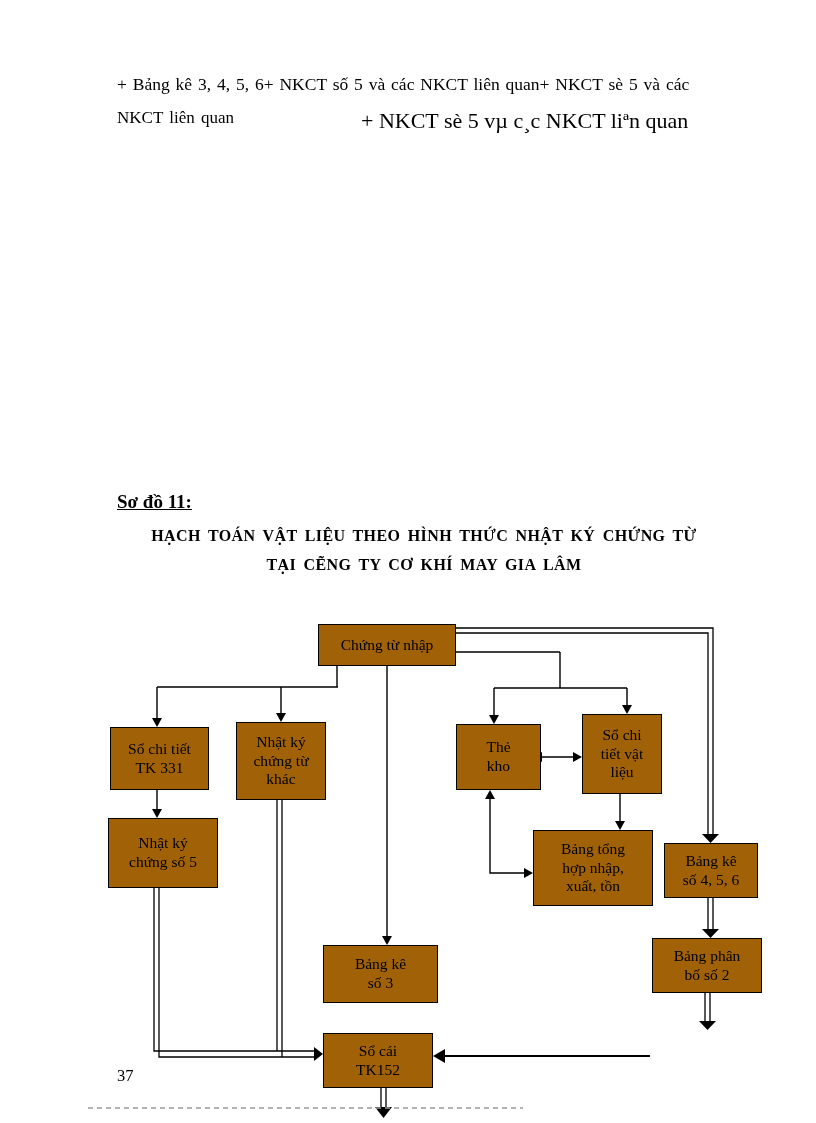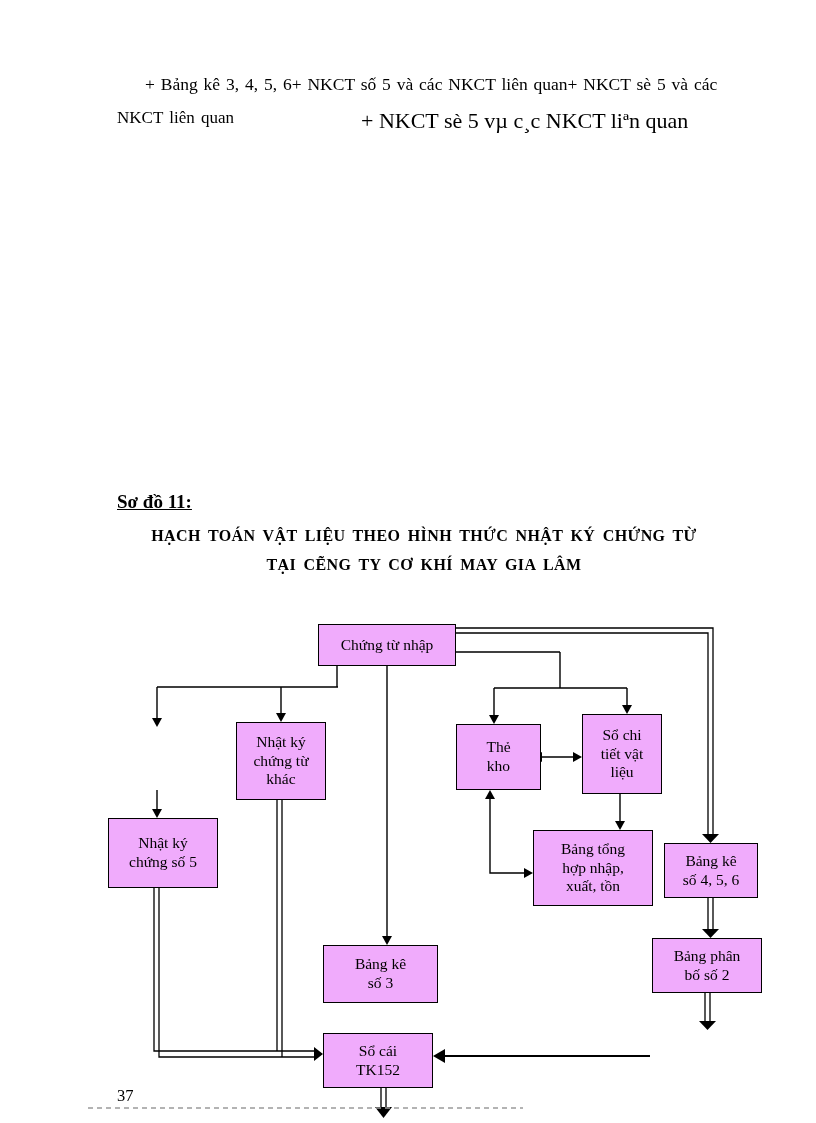--- a/index.html
+++ b/index.html
@@ -2,33 +2,33 @@
 <html><head>
 <meta charset="utf-8">
 <style>
   * { margin:0; padding:0; box-sizing:border-box; }
   html,body { background:#ffffff; }
   .page {
     position:relative; width:816px; height:1123px; background:#ffffff;
     font-family:"Liberation Serif","DejaVu Serif",serif; color:#000;
     overflow:hidden;
   }
-  .intro-line1 { position:absolute; left:117px; top:74px; width:640px; font-size:17.5px; word-spacing:1.5px;margin-left:28px; }
+  .intro-line1 { position:absolute; left:117px; top:74px; width:640px; font-size:17.5px; word-spacing:1.5px; }
   .intro-line2-left { position:absolute; left:117px; top:108px; font-size:17px; word-spacing:2px; }
   .intro-line2-right { position:absolute; left:361px; top:108px; font-size:22px; }
   .so-do-label { position:absolute; left:117px; top:491px; font-size:19px; font-weight:bold; text-decoration:underline; }
   .title1 { position:absolute; left:16px; top:527px; width:816px; text-align:center; font-size:16px; font-weight:bold; letter-spacing:0.4px; word-spacing:3px; }
   .title2 { position:absolute; left:16px; top:556px; width:816px; text-align:center; font-size:16px; font-weight:bold; letter-spacing:0.4px; word-spacing:3px; }
   .box {
-    position:absolute; border:1.5px solid #000; background:#f0abfc;
+    position:absolute; border:1.5px solid #000; background:#a16207;
     display:flex; align-items:center; justify-content:center;
     text-align:center; font-size:15.5px; line-height:1.22;
   }
   .box span { white-space:pre-line; }
-  .page-number { position:absolute; left:117px; top:1066px; font-size:16.5px;margin-top:20px; }
+  .page-number { position:absolute; left:117px; top:1066px; font-size:16.5px; }
   svg.connectors { position:absolute; left:0; top:0; pointer-events:none; }
 </style>
 </head>
 <body>
 
 <div class="page">
 
   <svg class="connectors" width="816" height="1123" viewBox="0 0 816 1123">
 
     <g stroke="#000" stroke-width="1.4" fill="none">
@@ -109,20 +109,24 @@
   <div class="intro-line2-left">NKCT liên quan</div>
   <div class="intro-line2-right">+ NKCT sè 5 vµ c¸c NKCT liªn quan</div>
 
   <div class="so-do-label">Sơ đồ 11:</div>
   <div class="title1">HẠCH TOÁN VẬT LIỆU THEO HÌNH THỨC NHẬT KÝ CHỨNG TỪ</div>
   <div class="title2">TẠI CẼNG TY CƠ KHÍ MAY GIA LÂM</div>
 
   <div class="box" style="left:318px;top:624px;width:138px;height:42px">
     <span>Chứng từ nhập</span>
   </div>
+  <div class="box" style="left:110px;top:727px;width:99px;height:63px">
+    <span>Sổ chi tiết
+TK 331</span>
+  </div>
   <div class="box" style="left:236px;top:722px;width:90px;height:78px">
     <span>Nhật ký
 chứng từ
 khác</span>
   </div>
   <div class="box" style="left:456px;top:724px;width:85px;height:66px">
     <span>Thẻ
 kho</span>
   </div>
   <div class="box" style="left:582px;top:714px;width:80px;height:80px">

